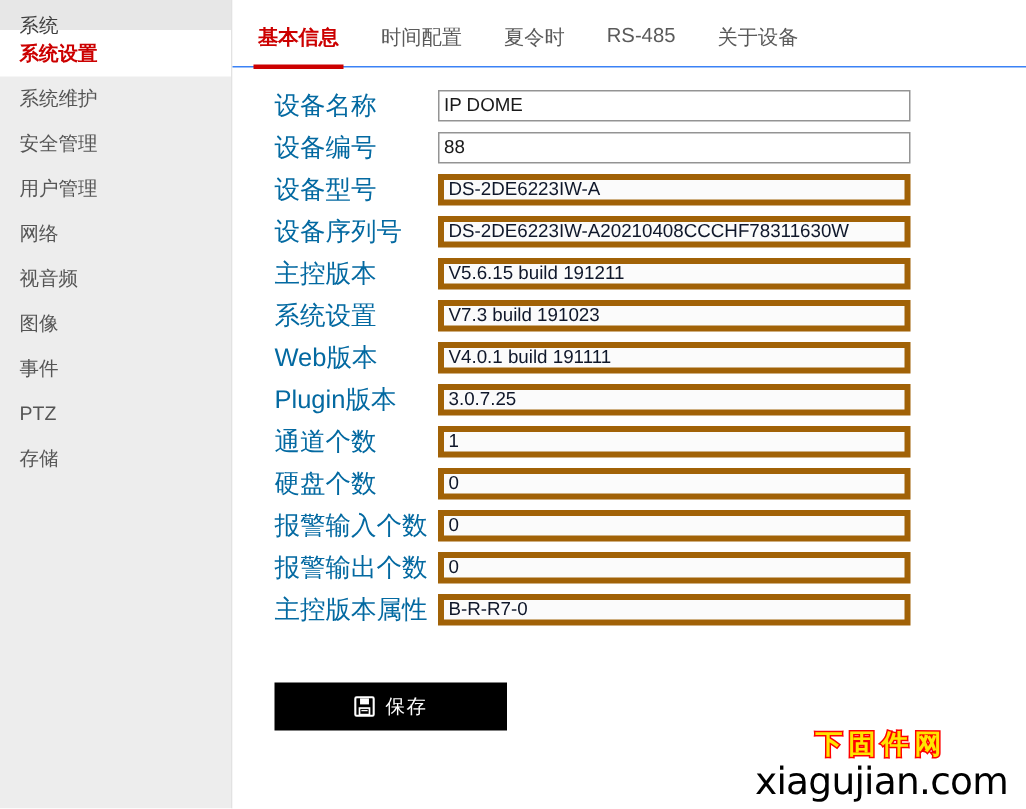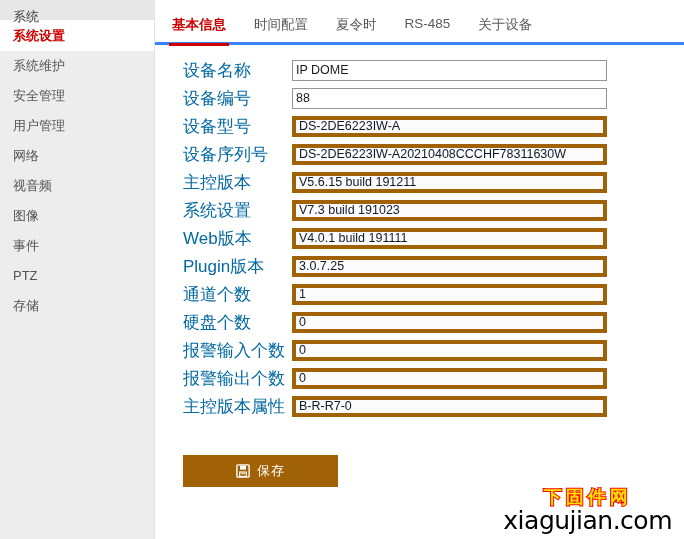--- a/index.html
+++ b/index.html
@@ -64,21 +64,21 @@
     position: relative;
     background: #ffffff;
     height: 539px;
     box-sizing: border-box;
   }
 
   #tabbar {
     position: relative;
     height: 45px;
     padding-left: 17px;
-    border-bottom: 3px solid #3b82f6;
+    border-bottom: 1px solid #3b82f6;
     box-sizing: border-box;
     display: flex;
     align-items: flex-start;
   }
   .tab {
     font-size: 13.5px;
     color: #5a5a5a;
     padding: 16px 0 11px 0;
     margin-right: 28px;
     white-space: nowrap;
@@ -137,21 +137,21 @@
   }
 
   
   #save-wrap {
     padding-left: 28px;
     padding-top: 35px;
   }
   #save-button {
     width: 155px;
     height: 32px;
-    background: #a16207;
+    background: #000000;
     border: none;
     color: #ffffff;
     font-family: Liberation Mono, monospace;
     font-size: 13px;
     display: flex;
     align-items: center;
     justify-content: center;
     gap: 7px;
     cursor: pointer;
     padding: 0;

